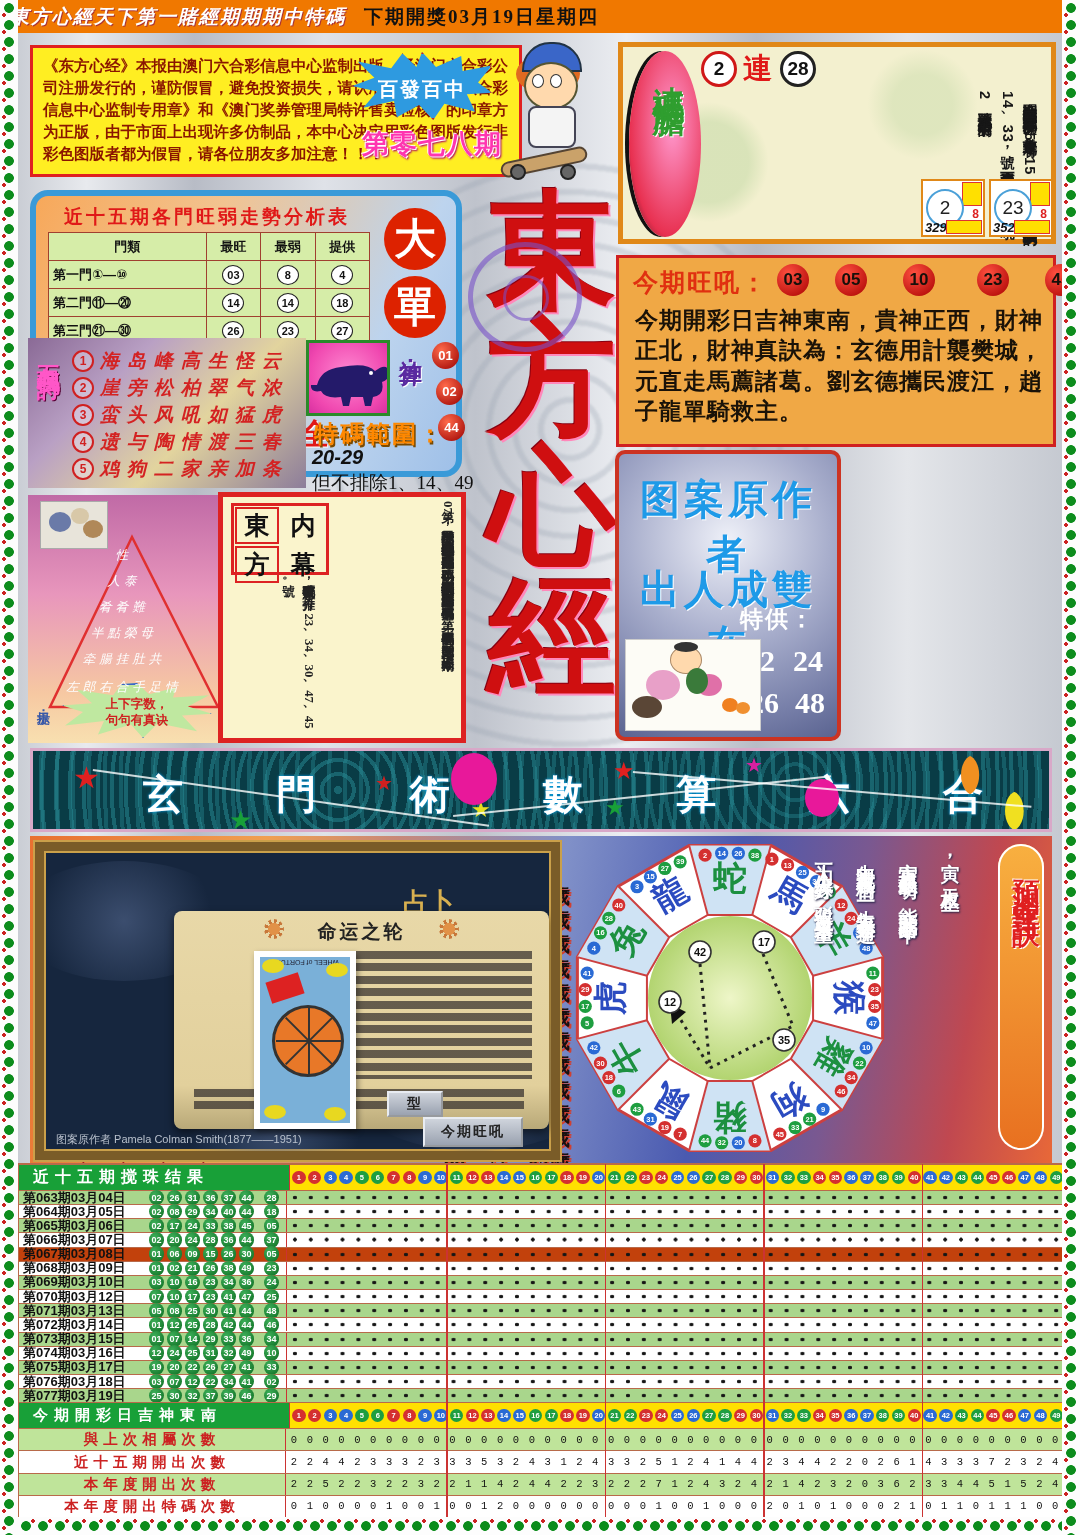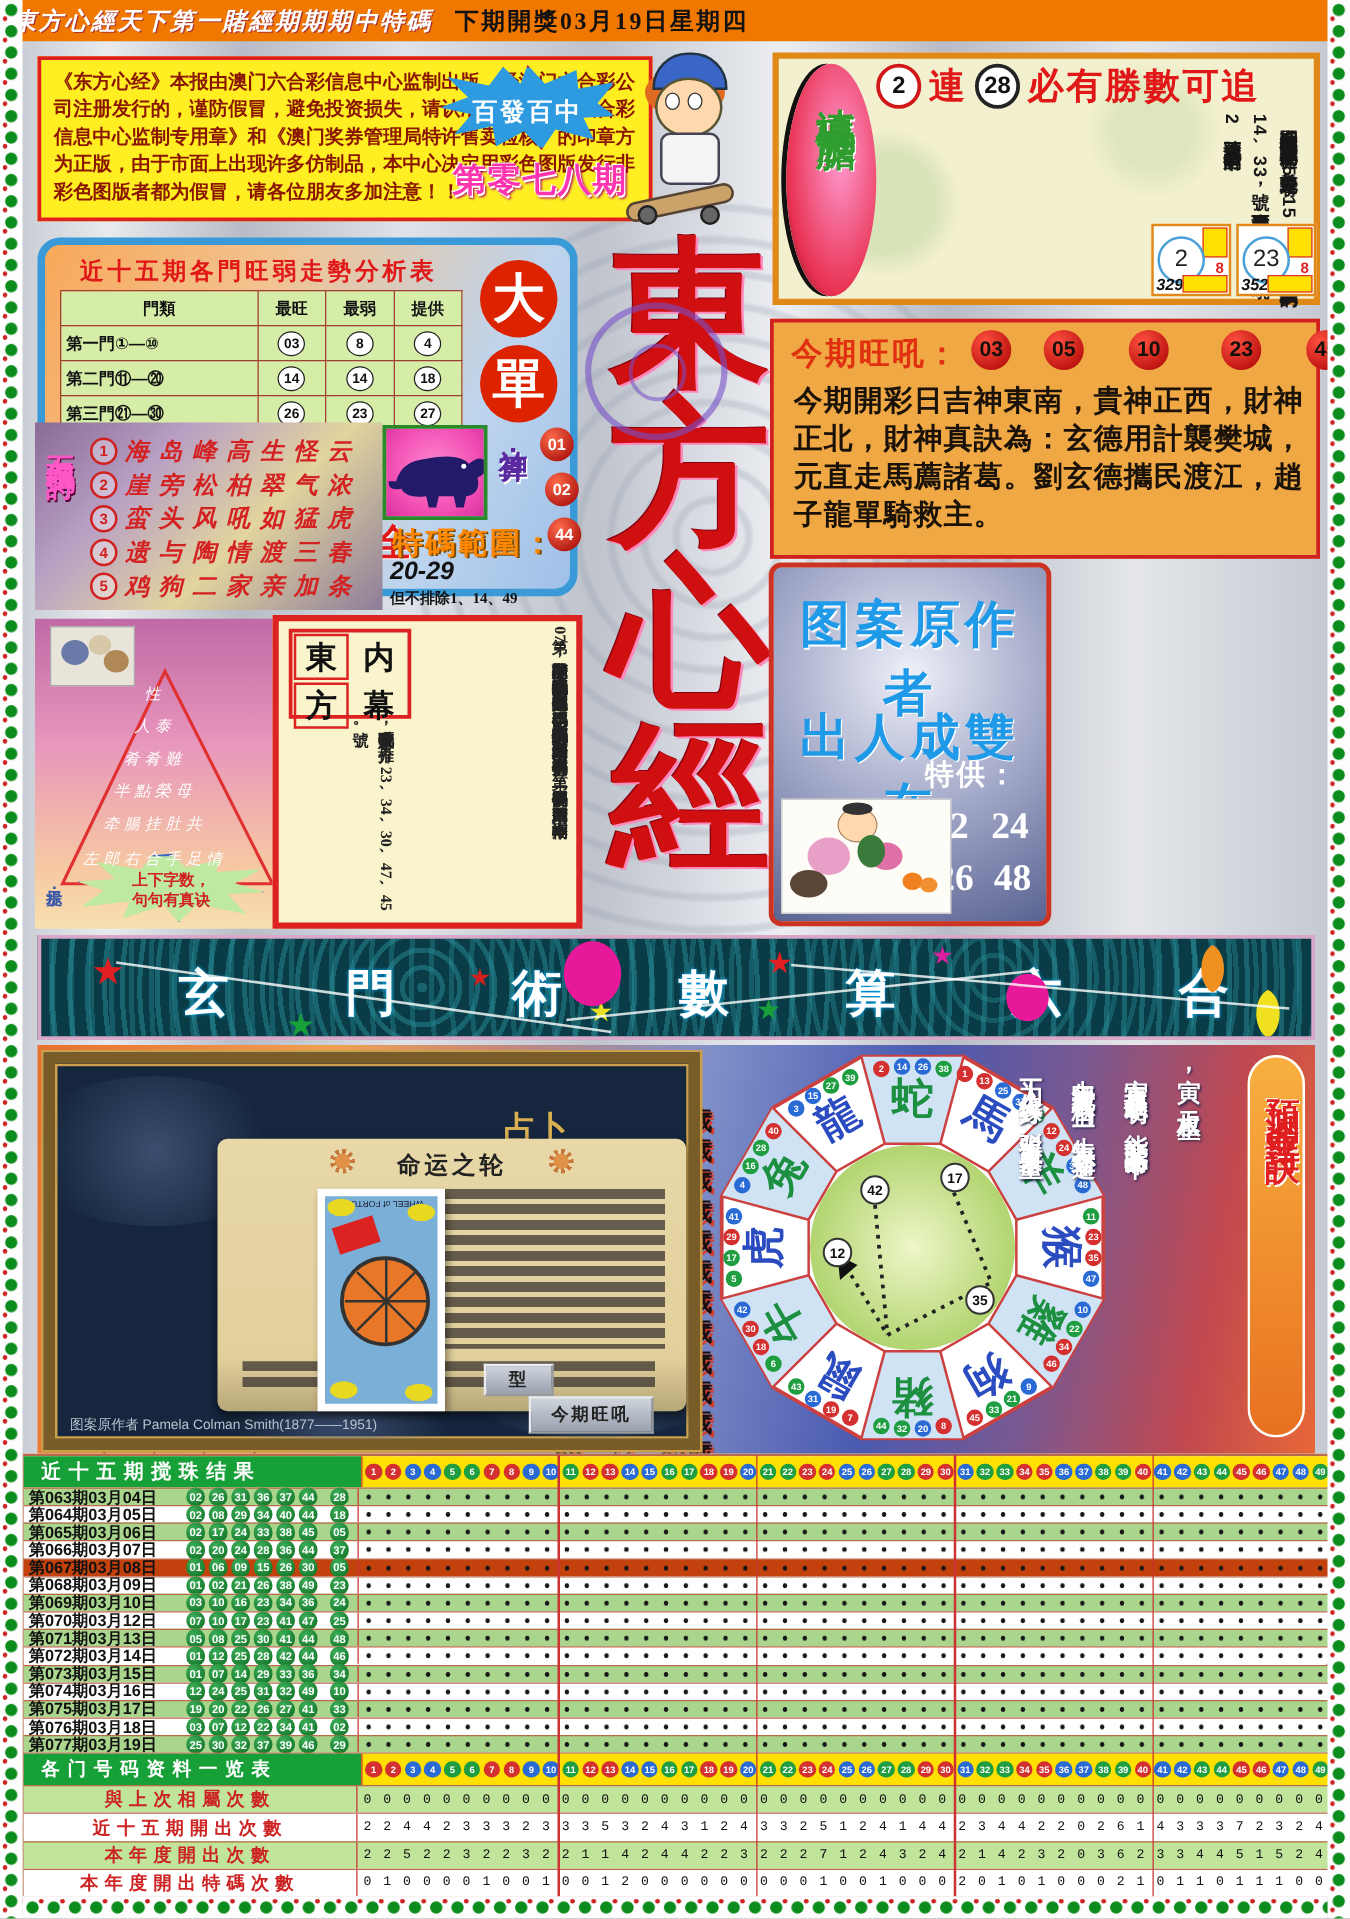--- a/index.html
+++ b/index.html
@@ -102,21 +102,21 @@
   
   .tigerbox{left:306px;top:340px;width:84px;height:76px;border:3px solid #2a8a2a;box-sizing:border-box;
      background:radial-gradient(circle at 50% 45%,#ff8ad2 0%,#f048b0 70%,#d830a0 100%);}
   .shen{left:396px;top:342px;writing-mode:vertical-rl;color:#5a2aa0;font-weight:bold;font-size:23px;letter-spacing:2px;
      text-shadow:1px 1px 0 #fff;}
   .sball{position:absolute;width:27px;height:27px;border-radius:50%;background:radial-gradient(circle at 35% 30%,#ff6a4a,#9a0000);
      color:#fff;font-weight:bold;font-size:13px;display:flex;align-items:center;justify-content:center;}
   .range-l{left:314px;top:418px;color:#ff8800;font-weight:900;font-size:24px;letter-spacing:2px;
      text-shadow:1.5px 1.5px 0 #7a4a00;}
   .range-v{left:312px;top:446px;color:#111;font-size:20px;font-weight:bold;font-style:italic;}
-  .range-n{left:312px;top:470px;color:#111;font-size:12px;font-weight:bold;font-family:"Liberation Serif","DejaVu Serif",serif;}
+  .range-n{left:312px;top:470px;color:#111;font-size:19px;font-weight:normal;font-family:"Liberation Serif","DejaVu Serif",serif;}
   
   .wang{left:616px;top:255px;width:440px;height:192px;box-sizing:border-box;border:3px solid #d02020;background:#f0a845;}
   .wang .tt{position:absolute;left:14px;top:8px;color:#e03010;font-weight:bold;font-size:25px;letter-spacing:2px;
      font-family:"Liberation Serif","DejaVu Serif",serif;}
   .wang .ball{position:absolute;top:6px;width:32px;height:32px;border-radius:50%;
      background:radial-gradient(circle at 35% 30%,#ff5040,#a80000);color:#16100a;font-weight:bold;font-size:17px;
      display:flex;align-items:center;justify-content:center;}
   .wang .body{position:absolute;left:16px;top:48px;width:408px;color:#1a1208;font-weight:bold;font-size:23px;line-height:1.32;
      font-family:"Liberation Serif","DejaVu Serif",serif;letter-spacing:1px;}
   
@@ -275,21 +275,20 @@
     </div>
 
   <div class="abs lian">
     <div class="ell">
       <div class="t">連碼波膽</div>
     </div>
     <div class="head">
       <span class="circ c1">2</span>
       <span class="ht">連</span>
       <span class="circ c2">28</span>
-      <span class="ht">必有勝數可追</span>
     </div>
     <div class="body">今期開出的號碼有是二字尾以及五字尾的世界，首先零字尾有5、15號來開出，接着去的二字尾的特別號碼2號以及平碼的14、33號，這下局的可以大飽口福了，今期本檔將用意雛在第一門，吼7、2號上發來博彩金一定有中的。</div>
     <div class="stamp" style="left:298px;top:132px;">
       <span class="tag"></span>
       <span class="n">2</span>
       <span class="e8">8</span>
       <span class="code">329</span>
       <span class="tag2"></span>
     </div>
     <div class="stamp" style="left:366px;top:132px;">
@@ -969,21 +968,21 @@
           <div class="ball">37</div>
           <div class="ball">39</div>
           <div class="ball">46</div>
           <div class="ball" style="margin-left: 7px;">29</div>
         </div>
         <div class="grid">
           <div class="dotrow"></div>
         </div>
       </div>
       <div class="row" style="top: 238.25px; height: 26px;">
-        <div class="titlecell t1" style="width: 267px; font-size: 15px;">各门号码资料一览表</div>
+        <div class="titlecell t1" style="width: 267px; font-size: 15px;">今期開彩日吉神東南</div>
         <div class="strip">
           <div class="b" style="background: rgb(212, 48, 48);">1</div>
           <div class="b" style="background: rgb(212, 48, 48);">2</div>
           <div class="b" style="background: rgb(42, 106, 212);">3</div>
           <div class="b" style="background: rgb(42, 106, 212);">4</div>
           <div class="b" style="background: rgb(30, 158, 64);">5</div>
           <div class="b" style="background: rgb(30, 158, 64);">6</div>
           <div class="b" style="background: rgb(212, 48, 48);">7</div>
           <div class="b" style="background: rgb(212, 48, 48);">8</div>
           <div class="b" style="background: rgb(42, 106, 212);">9</div>

